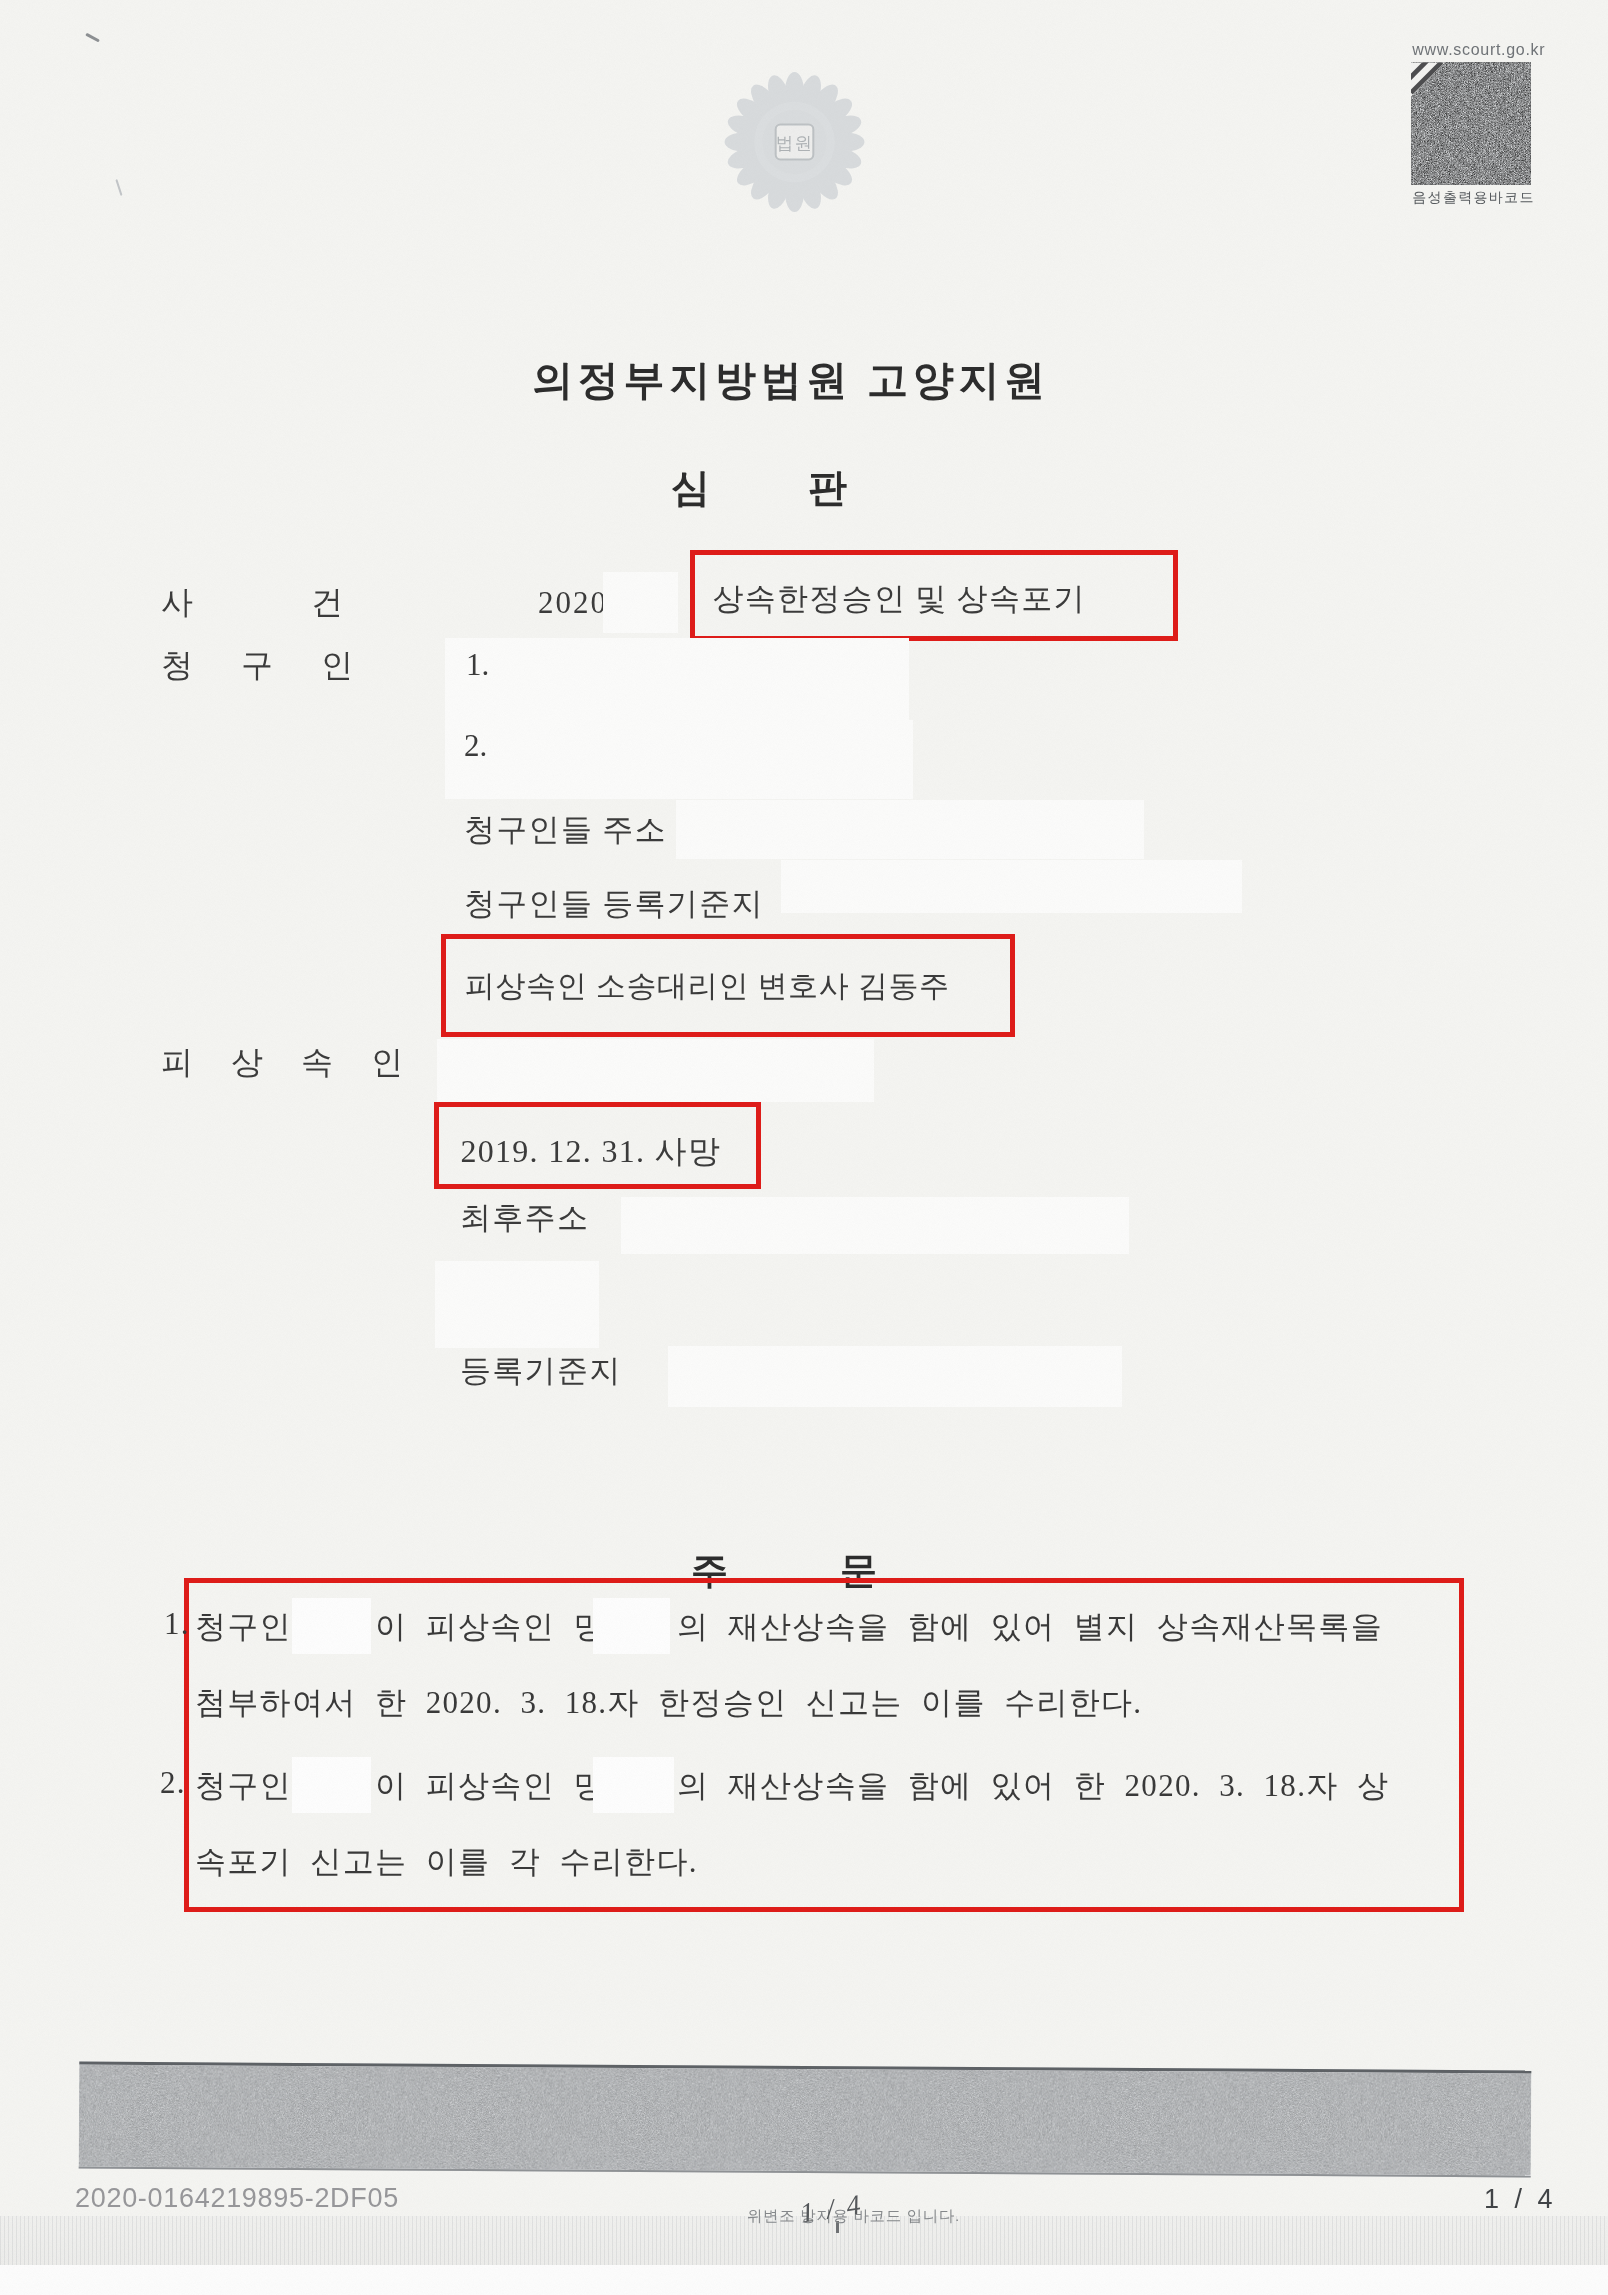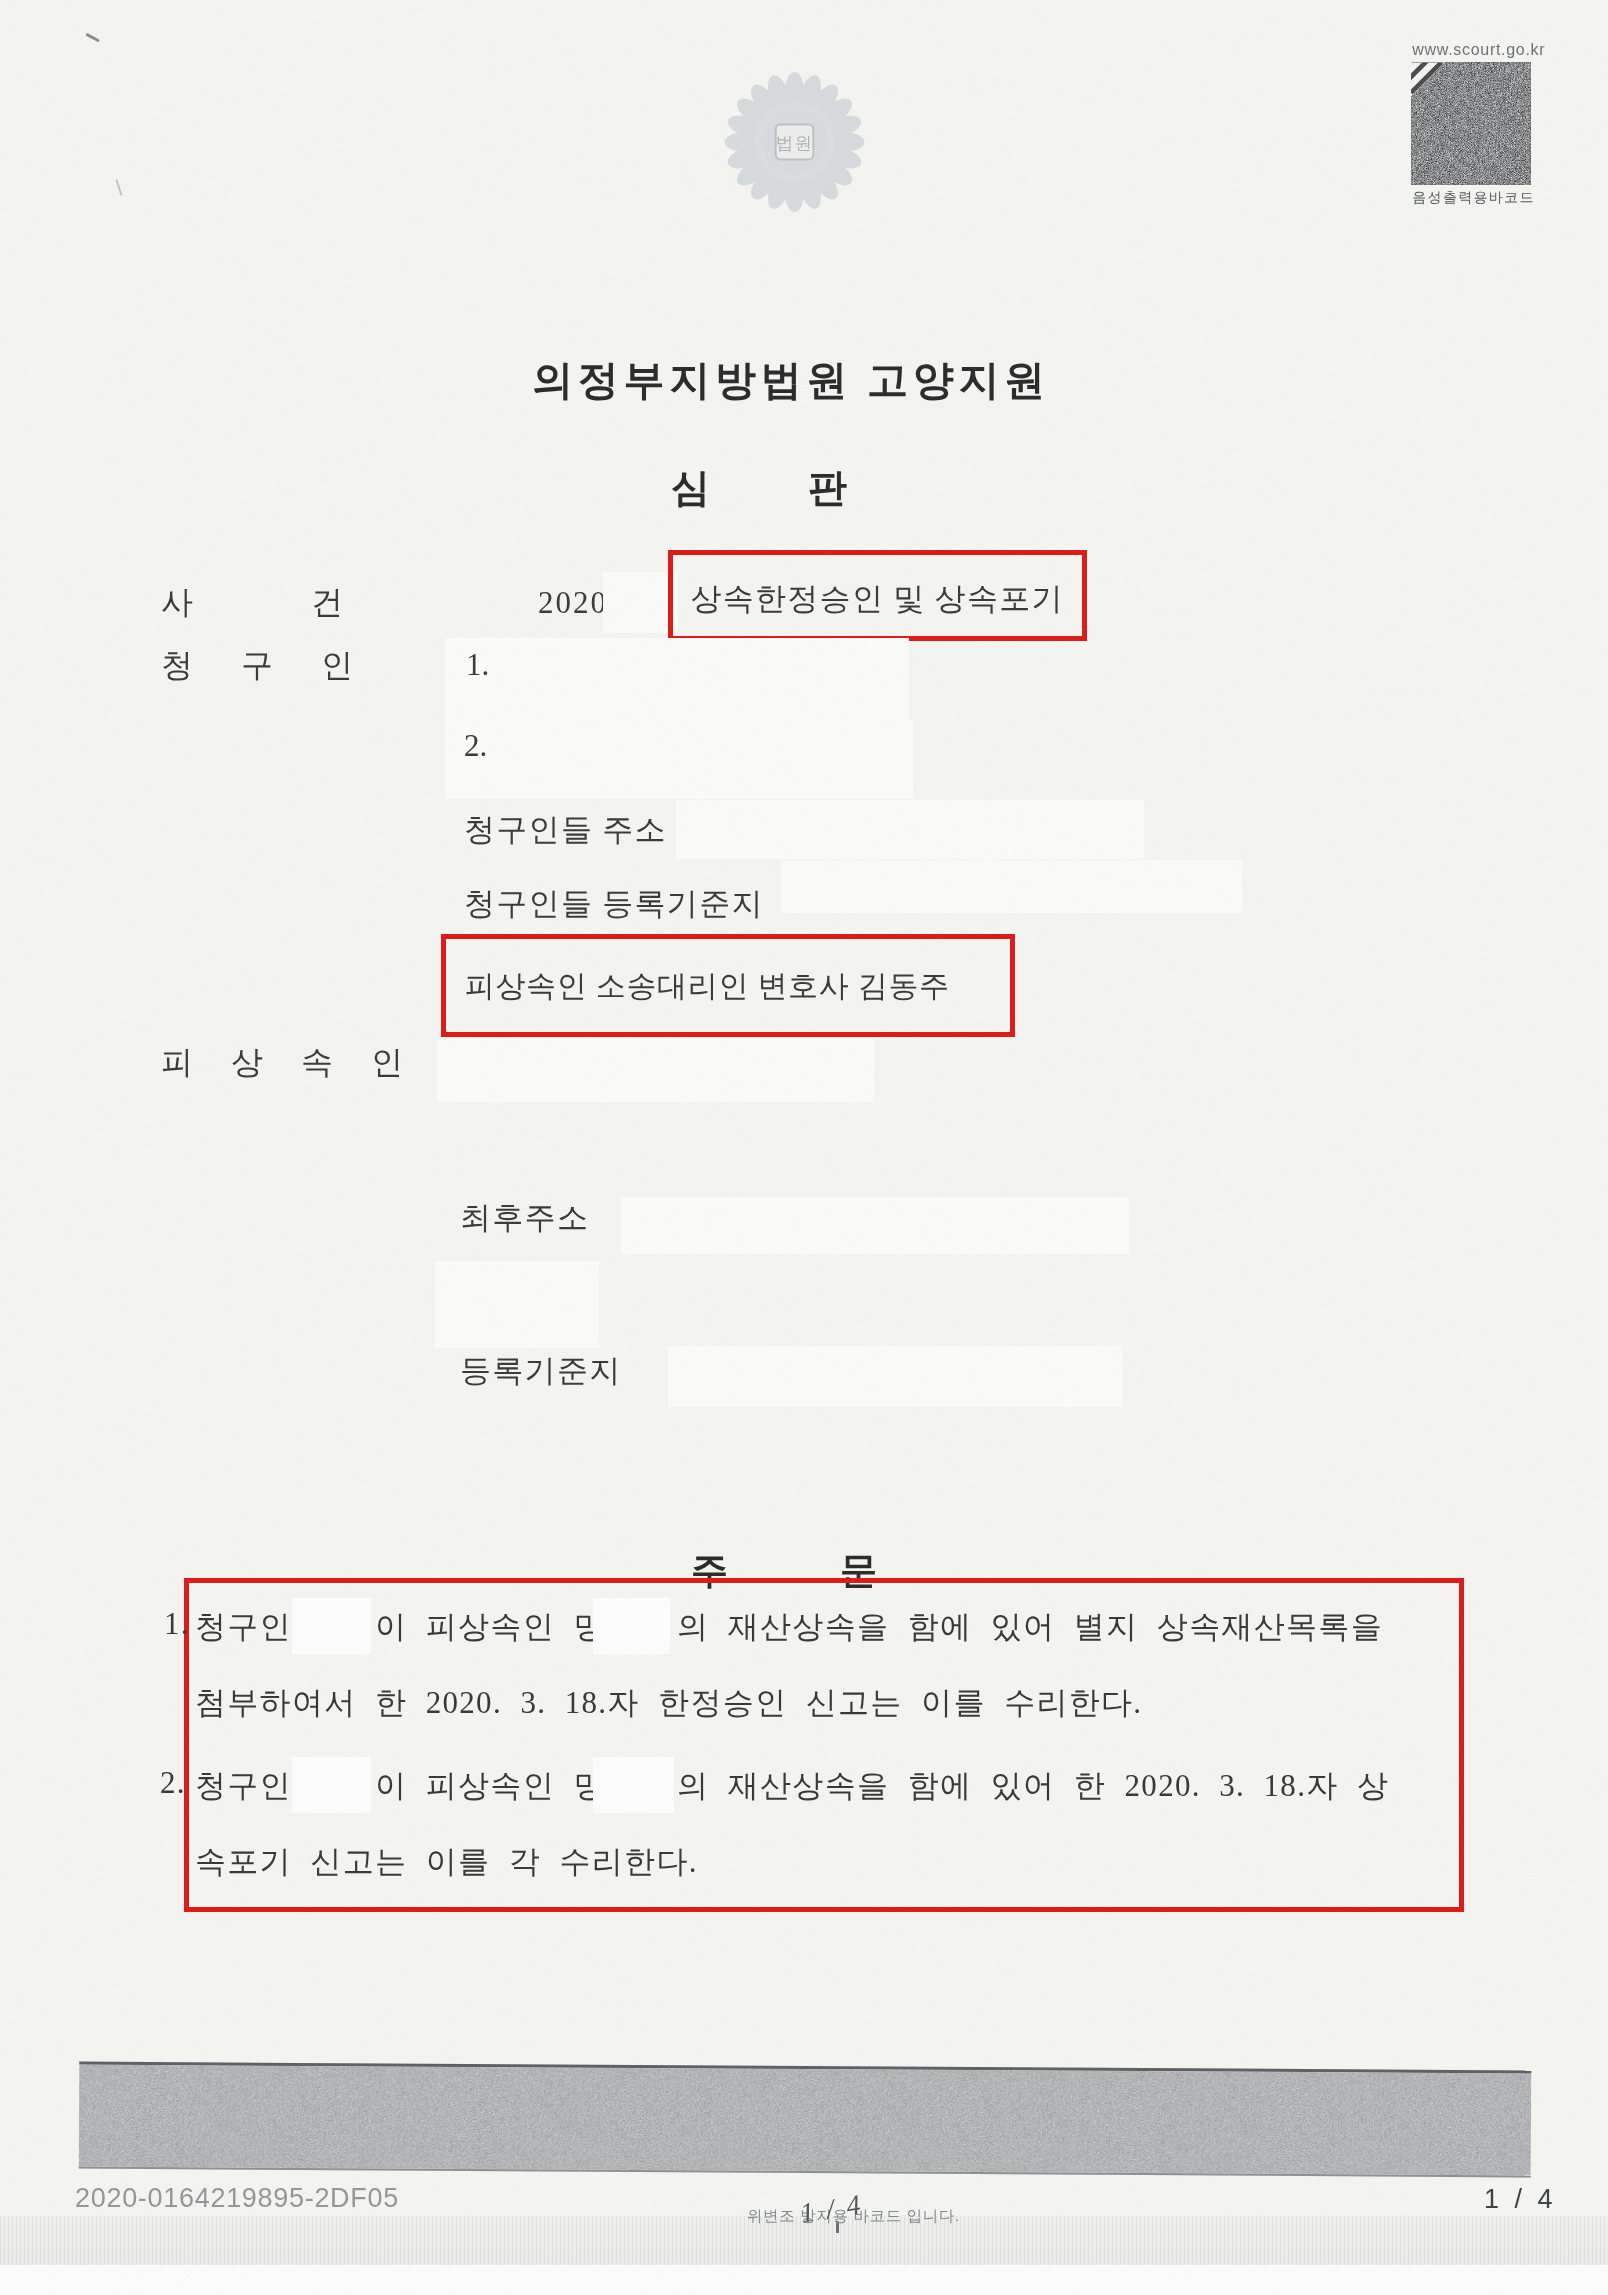--- a/index.html
+++ b/index.html
@@ -29,21 +29,21 @@
   .val{position:absolute;font-size:31px;color:#3a3a3a;white-space:nowrap;}
   .case-no{left:492px;top:582px;letter-spacing:2px;margin-left:46px;}
   .claimant1{left:466px;top:647px;}
   .claimant2{left:464px;top:728px;}
   .addr-lbl{left:464px;top:809px;letter-spacing:1.3px;}
   .registry-lbl{left:464px;top:883px;letter-spacing:1.3px;}
   .last-addr{left:460px;top:1197px;letter-spacing:1.3px;}
   .registry2{left:460px;top:1350px;letter-spacing:1.3px;}
   
   .hl-box{position:absolute;border:5.3px solid #e01a17;box-sizing:border-box;}
-  .box-case{left:668px;top:550px;width:419px;height:91px;padding-left:12px;}
+  .box-case{left:690px;top:550px;width:488px;height:91px;padding-left:12px;}
   .box-case .in{position:absolute;left:17.4px;top:23px;font-size:31px;white-space:nowrap;letter-spacing:1.3px;color:#3a3a3a;}
   .box-attorney{left:441px;top:934px;width:574px;height:103px;}
   .box-attorney .in{position:absolute;left:18.7px;top:27px;font-size:30px;white-space:nowrap;letter-spacing:0.7px;color:#3a3a3a;}
   .box-death{left:434px;top:1102px;width:327px;height:87px;}
   .box-death .in{position:absolute;left:21.4px;top:23px;font-size:32px;white-space:nowrap;letter-spacing:1.3px;color:#3a3a3a;}
   .box-order{left:184px;top:1578px;width:1280px;height:334px;}
   
   .stmt{position:absolute;font-size:31px;color:#383838;white-space:nowrap;letter-spacing:1.3px;word-spacing:9.4px;}
   .blank{position:absolute;background:#ffffff;}
   
@@ -154,20 +154,23 @@
   <div class="redact" style="left:781px;top:860px;width:461px;height:53px;"></div>
   <div class="val registry-lbl">청구인들 등록기준지</div>
 
   <div class="hl-box box-attorney">
     <span class="in">피상속인 소송대리인 변호사 김동주</span>
   </div>
 
   <div class="lbl decedent-lbl">피상속인</div>
   <div class="redact" style="left:437px;top:1039px;width:437px;height:63px;"></div>
 
+  <div class="hl-box box-death">
+    <span class="in">2019. 12. 31. 사망</span>
+  </div>
 
   <div class="redact" style="left:621px;top:1197px;width:508px;height:57px;"></div>
   <div class="redact" style="left:435px;top:1261px;width:164px;height:87px;"></div>
   <div class="val last-addr">최후주소</div>
   <div class="redact" style="left:668px;top:1346px;width:454px;height:61px;"></div>
   <div class="val registry2">등록기준지</div>
 
   <div class="order-heading">주문</div>
 
   <div class="hl-box box-order"></div>

